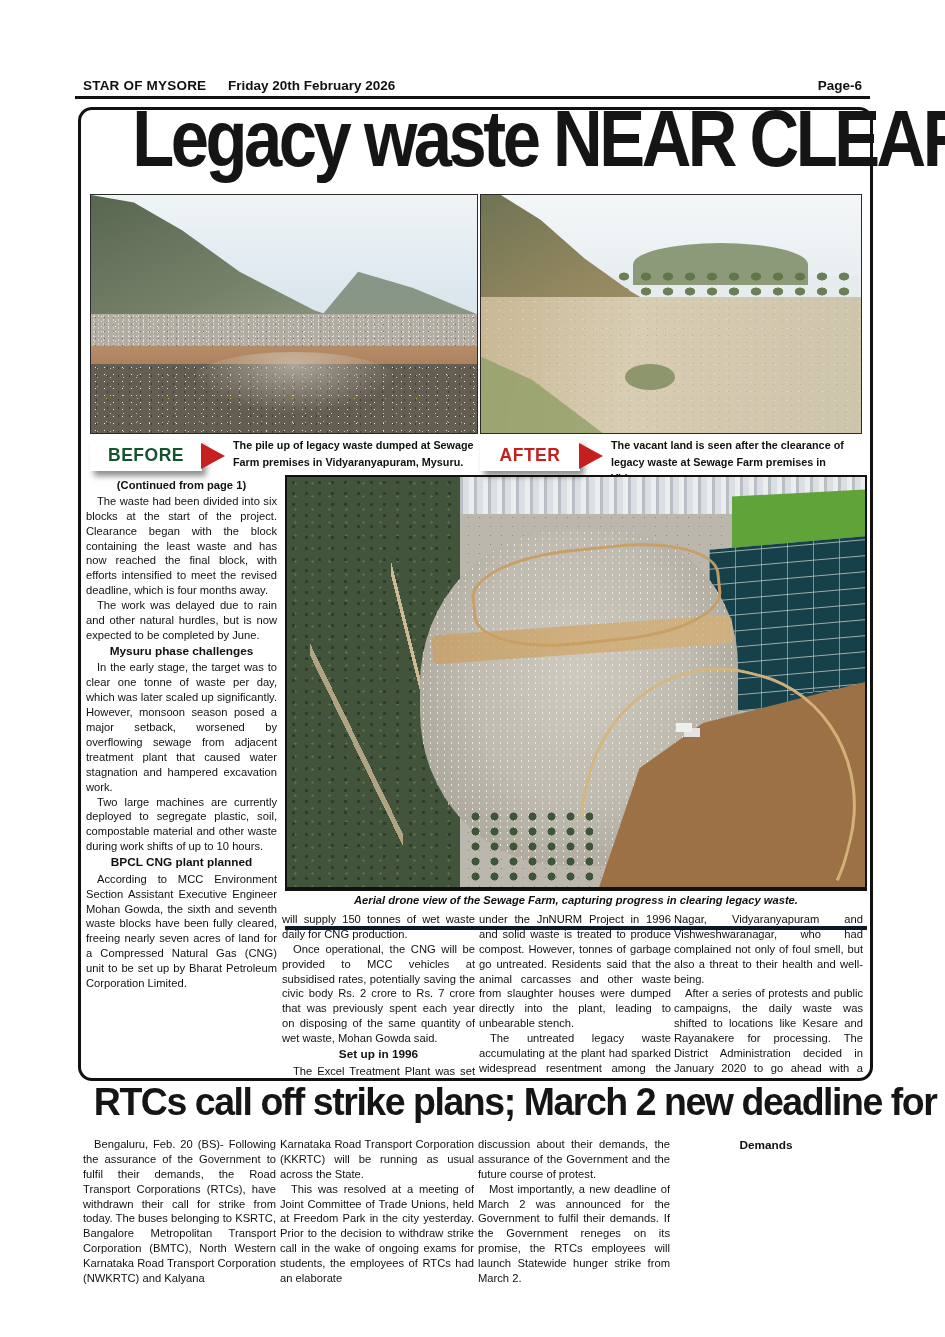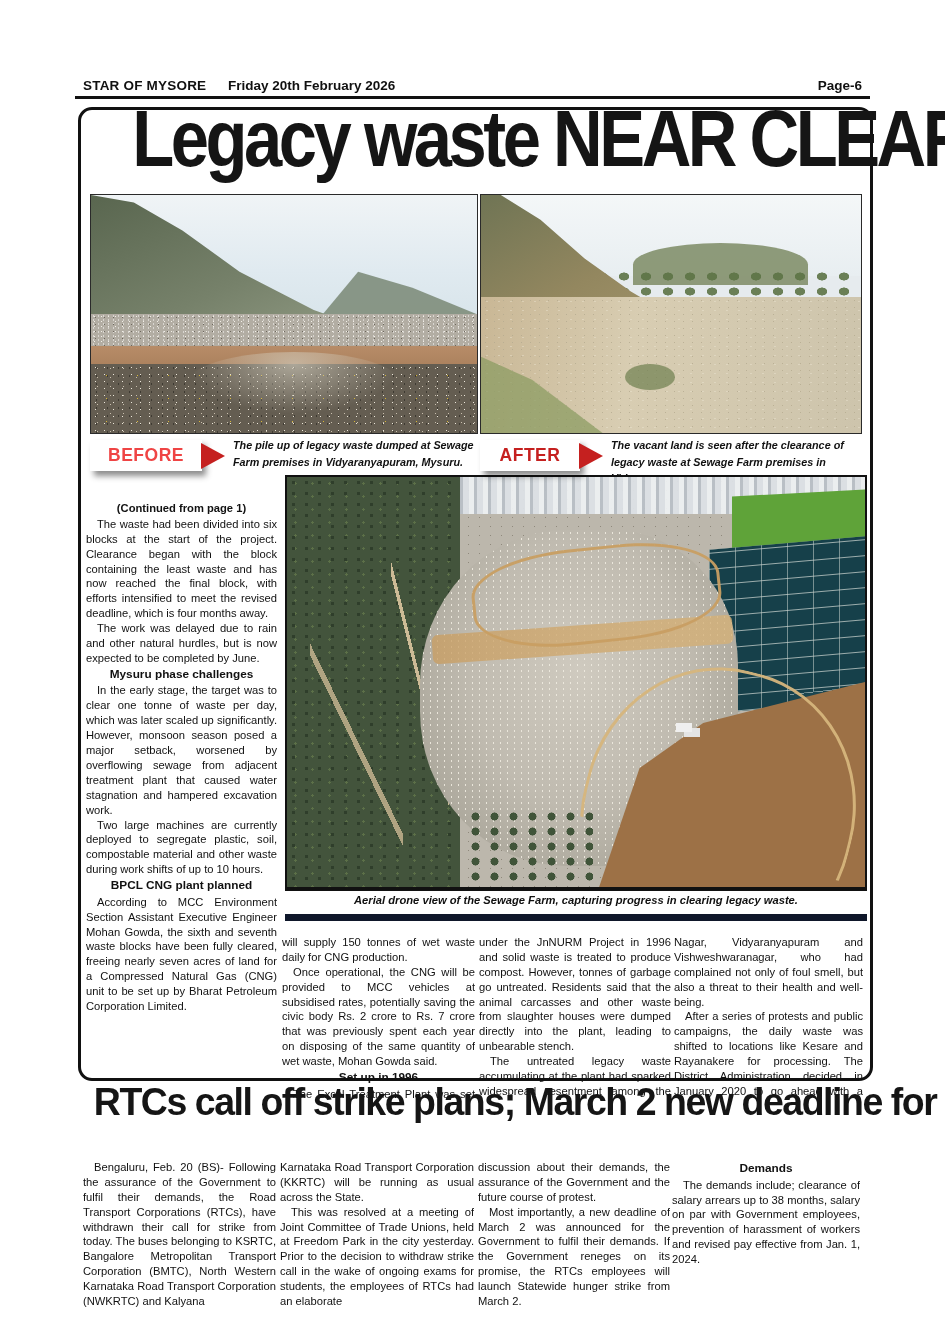--- a/index.html
+++ b/index.html
@@ -72,21 +72,21 @@
 
   
   .tagbox{position:absolute;height:31px;background:#fff;z-index:3;display:flex;align-items:center;justify-content:center;
           font-weight:800;font-size:17.5px;letter-spacing:.5px;box-shadow:4px 5px 6px rgba(0,0,0,.45);}
   .tag-before{top:330px;left:9px;width:112px;}
   .tag-after{top:330px;left:399px;width:100px;}
   .tagarrow{position:absolute;width:0;height:0;z-index:3;
             border-top:13px solid transparent;border-bottom:13px solid transparent;}
   .arr-before{top:333px;left:120px;}
   .arr-after{top:333px;left:498px;}
-  .capt{position:absolute;top:327px;font-size:10.8px;font-weight:bold;font-style:italic;line-height:1.55;}
+  .capt{position:absolute;top:327px;font-size:10.8px;font-weight:bold;line-height:1.55;}
   .capt-before{left:152px;width:250px;}
   .capt-after{left:530px;width:252px;}
 
   
   .drone{top:365px;left:204px;width:578px;height:410px;border:2px solid #111;background:#b9b4a9;}
   .d-base{inset:0;background-color:#bcb7ac;
     background-image:radial-gradient(circle 1.2px,#e9e5da 49%,transparent 51%),
       radial-gradient(circle 1.1px,#8f897c 49%,transparent 51%);
     background-size:8px 6px,11px 9px;}
   .d-city{top:0;left:0;right:0;height:9%;background-color:#cfd5da;
@@ -118,25 +118,25 @@
   .d-brown{bottom:0;right:0;width:50%;height:50%;background:#9d7146;
     clip-path:polygon(8% 100%,22% 42%,44% 20%,100% 0,100% 100%);}
   .d-brown-road{bottom:-18%;right:2%;width:46%;height:70%;border:3px solid #d6b57c;border-radius:48%;
     transform:rotate(14deg);clip-path:polygon(0 0,100% 0,100% 62%,0 62%);opacity:.95;}
   .d-trees-btm{bottom:0;left:31%;width:22%;height:19%;
     background-image:radial-gradient(circle 7px,#3a4f33 55%,transparent 60%);
     background-size:19px 15px;opacity:.95;}
   .d-bldg{top:60%;right:30%;width:16px;height:9px;background:#efefef;box-shadow:8px 5px 0 #e4e4e4;}
 
   .dronecap{position:absolute;top:779px;left:204px;width:582px;border-top:2px solid #111;
-            border-bottom:7px solid #0f172a;text-align:center;font-weight:bold;font-style:italic;
-            font-size:11.2px;padding:3px 0 8px 0;background:#fff;}
-
-  
-  .col{position:absolute;font-size:11.2px;line-height:1.33;text-align:justify;overflow:hidden;margin-top:23px;}
+            border-bottom:4px solid #0f172a;text-align:center;font-weight:bold;font-style:italic;
+            font-size:11.2px;padding:3px 0 20px 0;background:#fff;}
+
+  
+  .col{position:absolute;font-size:11.2px;line-height:1.33;text-align:justify;overflow:hidden;}
   .para{text-indent:11px;margin:0;}
   .para.cont{text-indent:0;}
   .subhead{font-weight:bold;text-align:center;font-size:11.8px;margin:1px 0;text-indent:0;}
   .contnote{font-weight:bold;text-align:center;margin:0 0 1px 0;text-indent:0;}
   .col1{top:368px;left:5px;width:191px;height:600px;}
   .col2{top:802px;left:201px;width:193px;height:166px;}
   .col3{top:802px;left:398px;width:192px;height:166px;}
   .col4{top:802px;left:593px;width:189px;height:166px;}
 
   
@@ -178,21 +178,21 @@
     <div class="photo after">
       <i class="a-sky"></i>
       <i class="a-hill-far"></i>
       <i class="a-treeline"></i>
       <i class="a-hill-l"></i>
       <i class="a-land"></i>
       <i class="a-green-fg"></i>
       <i class="a-bush"></i>
     </div>
 
-    <div class="tagbox tag-before" style="color: #ef4444;">
+    <div class="tagbox tag-before" style="color: #14532d;">
       <span>BEFORE</span>
     </div>
     <div class="tagarrow arr-before" style="border-left: 24px solid rgb(197, 32, 31);"></div>
     <div class="capt capt-before">The pile up of legacy waste dumped at Sewage Farm premises in Vidyaranyapuram, Mysuru.</div>
 
     <div class="tagbox tag-after" style="color: rgb(197, 32, 31);">
       <span>AFTER</span>
     </div>
     <div class="tagarrow arr-after" style="border-left: 24px solid rgb(197, 32, 31);"></div>
     <div class="capt capt-after">The vacant land is seen after the clearance of legacy waste at Sewage Farm premises in Vidyaranyapuram.</div>
@@ -251,17 +251,16 @@
     <div class="col sc sc2">
         <div class="para cont">Karnataka Road Transport Corporation (KKRTC) will be running as usual across the State.</div>
         <div class="para">This was resolved at a meeting of Joint Committee of Trade Unions, held at Freedom Park in the city yesterday. Prior to the decision to withdraw strike call in the wake of ongoing exams for students, the employees of RTCs had an elaborate</div>
       </div>
     <div class="col sc sc3">
         <div class="para cont">discussion about their demands, the assurance of the Government and the future course of protest.</div>
         <div class="para">Most importantly, a new deadline of March 2 was announced for the Government to fulfil their demands. If the Government reneges on its promise, the RTCs employees will launch Statewide hunger strike from March 2.</div>
       </div>
     <div class="col sc sc4">
         <div class="subhead">Demands</div>
-        <div class="para">The demands include; clearance of salary arrears up to 38 months, salary on par with Government employees, prevention of harassment of workers and revised pay effective from Jan. 1, 2024.</div>
       </div>
   </section>
 
 </div>
 
 </body></html>

